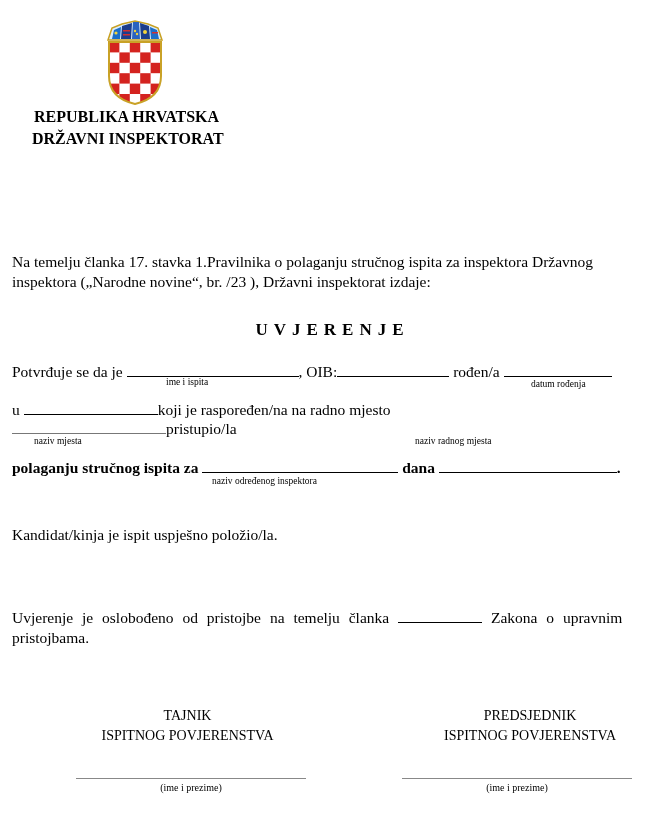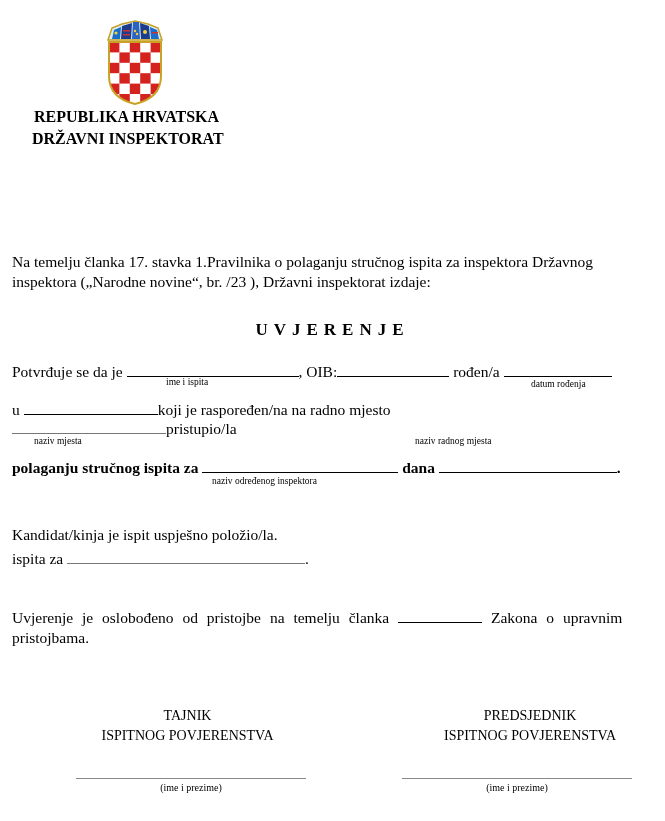--- a/index.html
+++ b/index.html
@@ -133,24 +133,20 @@
   <span>polaganju stručnog ispita za</span>
   <span class="line" style="width:196px"></span>
   <span>dana</span>
   <span class="line" style="width:178px"></span><span>.</span>
 </div>
 <div id="lbl-insp" class="abs small">naziv određenog inspektora</div>
 
 <div id="passed" class="abs t15">Kandidat/kinja je ispit uspješno položio/la.</div>
 
 <div id="purpose" class="abs para">
-  <div style="white-space:nowrap">
-    <span>ispita za</span>
-    <span class="gline" style="width:238px"></span><span>.</span>
-  </div>
 </div>
 
 <div id="fee" class="abs para">
   <div class="spread" style="white-space:nowrap">
     <span>Uvjerenje je oslobođeno od pristojbe na temelju članka</span>
     <span class="line" style="width:84px"></span>
     <span>Zakona o upravnim</span>
   </div>
   <div>pristojbama.</div>
 </div>

